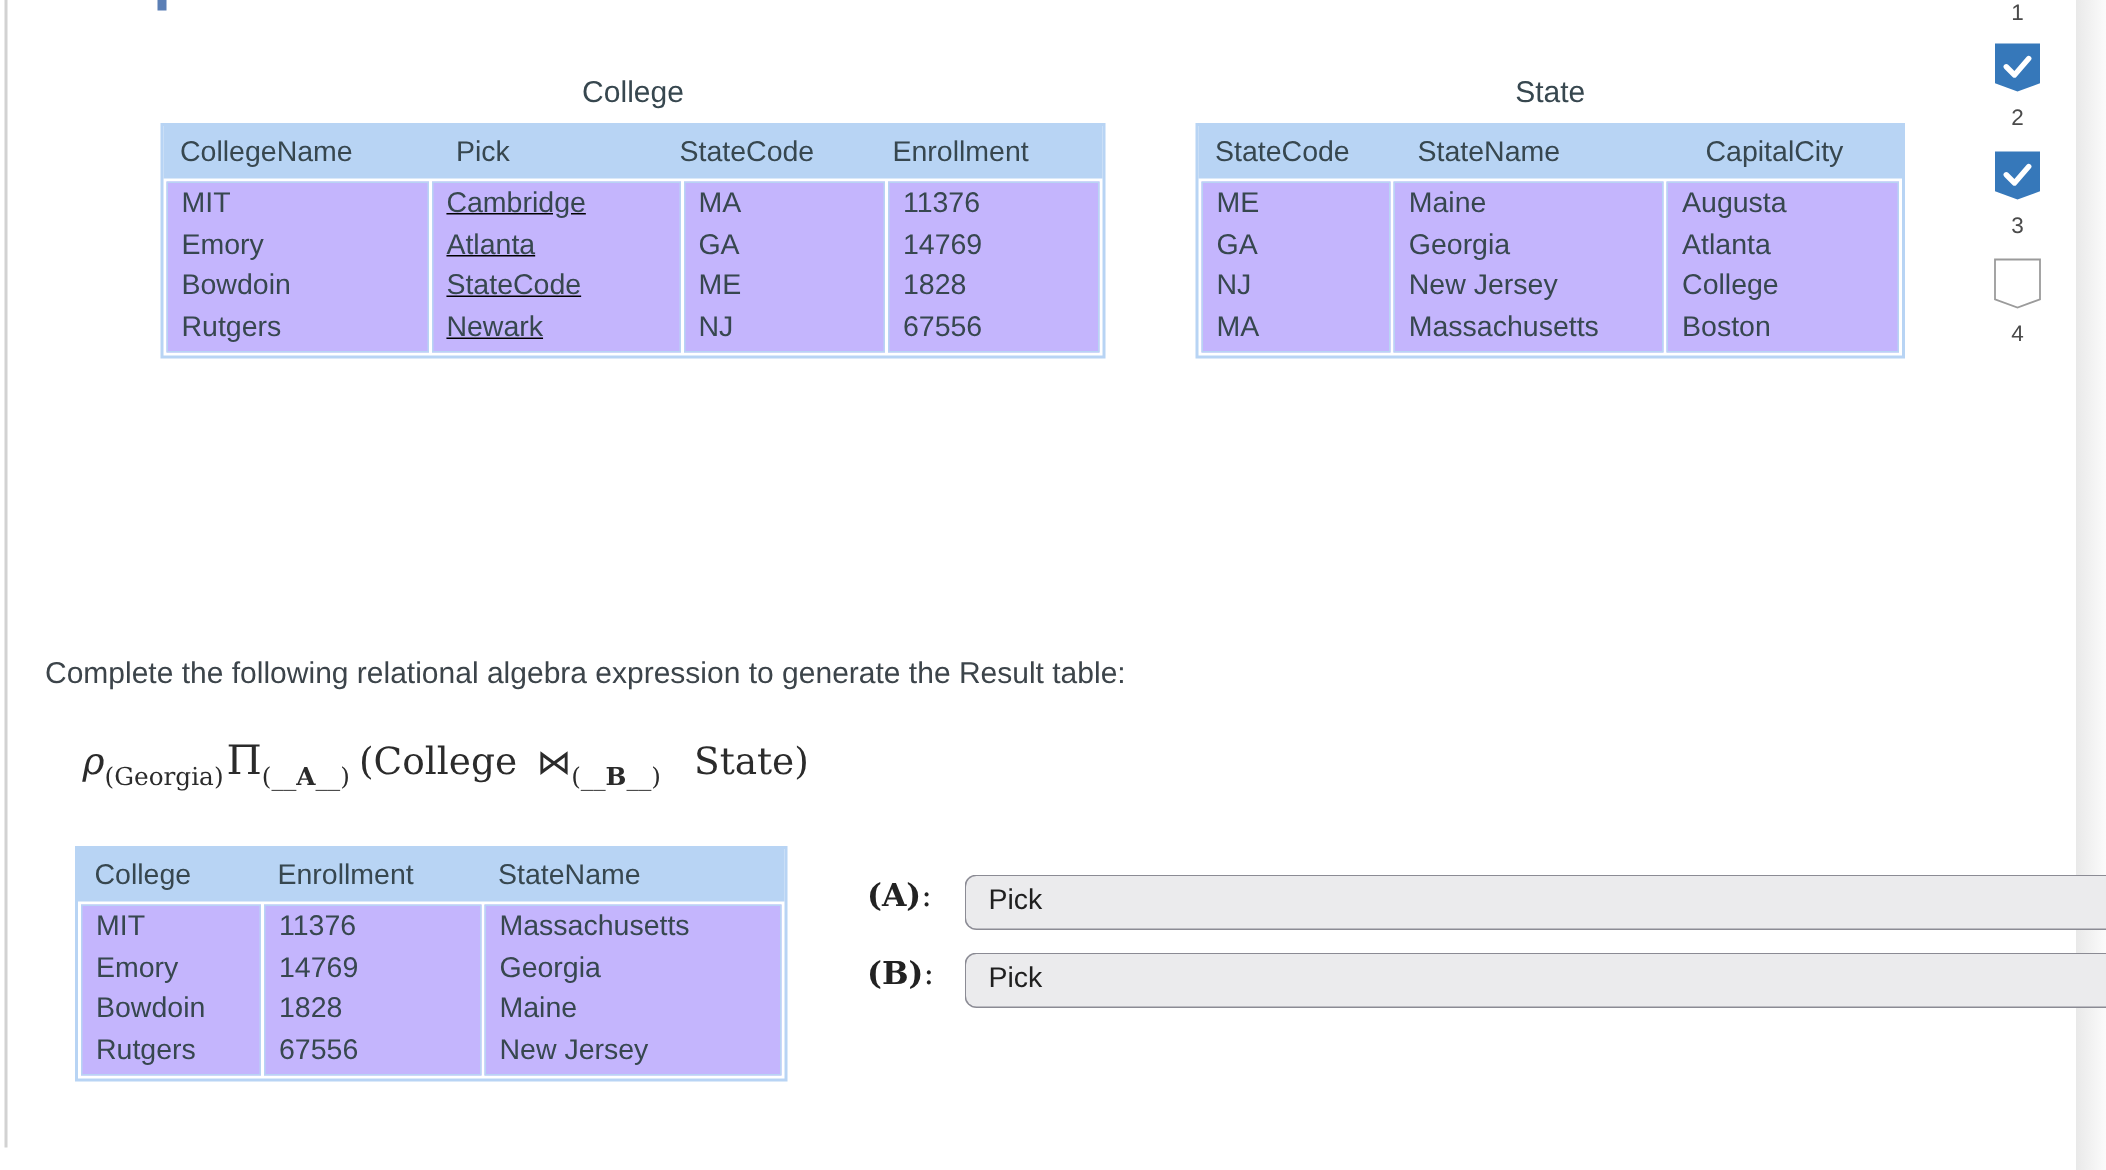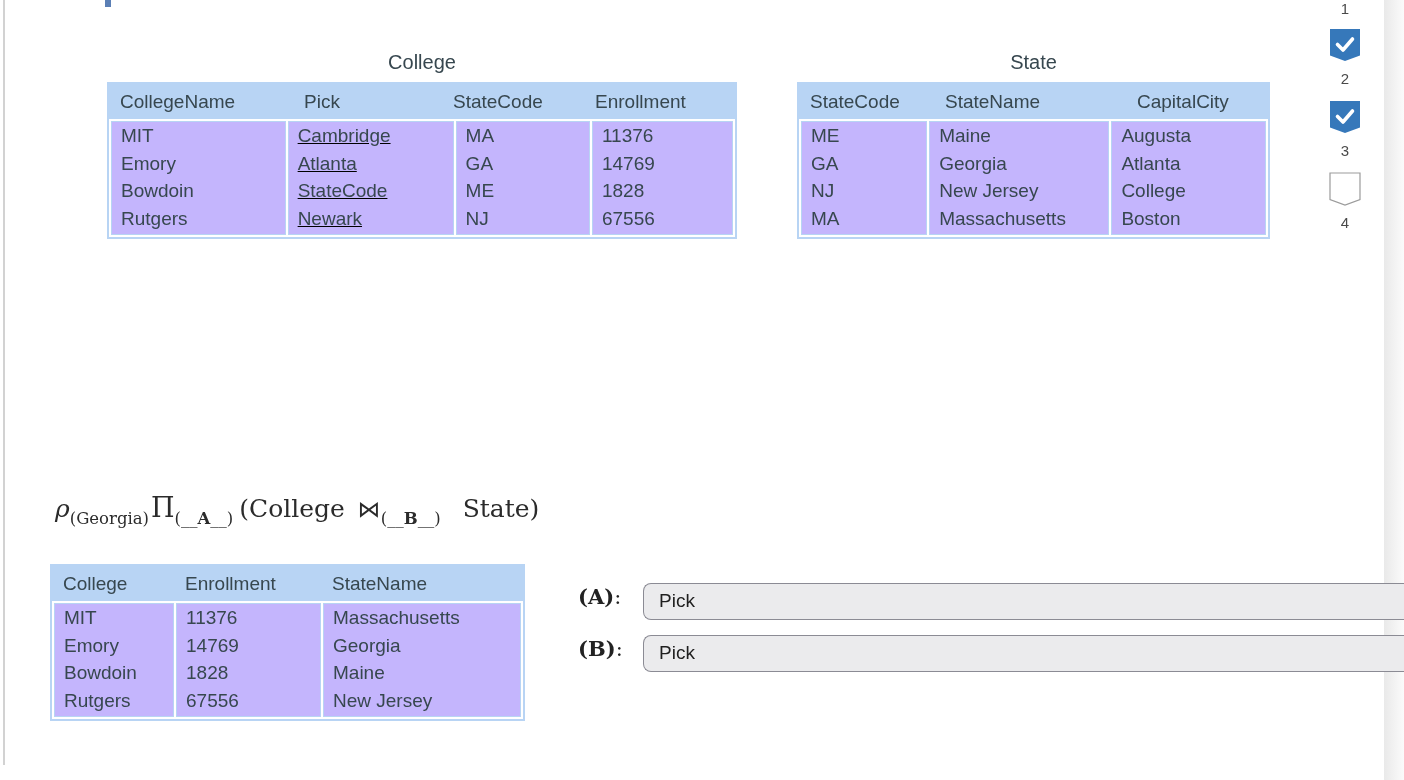--- a/index.html
+++ b/index.html
@@ -123,20 +123,21 @@
           <div class="tcol" style="width: 163px;">
             <div class="cell">Augusta</div>
             <div class="cell">Atlanta</div>
             <div class="cell">College</div>
             <div class="cell">Boston</div>
           </div>
         </div>
     </div>
   </div>
 
+  <div class="prompt">Complete the following relational algebra expression to generate the Result table:</div>
 
   <div class="expr">
     <span class="it">ρ</span><span class="sub">(Georgia)</span><span class="pi">Π</span><span class="sub"><span>(__</span><span class="bold">A</span><span>__)</span></span><span class="gap-sm">(</span><span>College</span><span class="bowtie">⋈</span><span class="sub"><span>(__</span><span class="bold">B</span><span>__)</span></span><span class="gap-lg">State</span><span>)</span>
   </div>
 
   <div class="tblwrap" style="left:50px;top:564px;width:475px">
     <div class="tbl-box">
       <div class="tbl-head">
           <div class="th" style="width: 120px;">College</div>
           <div class="th" style="width: 145px;">Enrollment</div>

